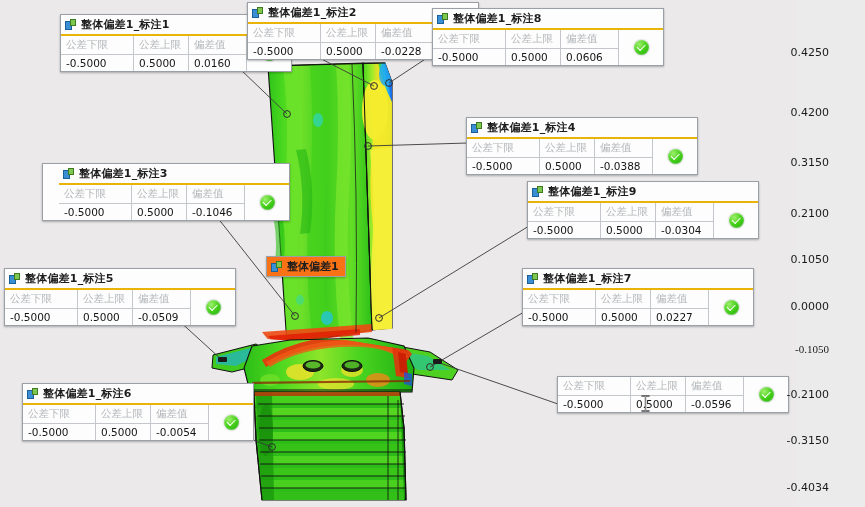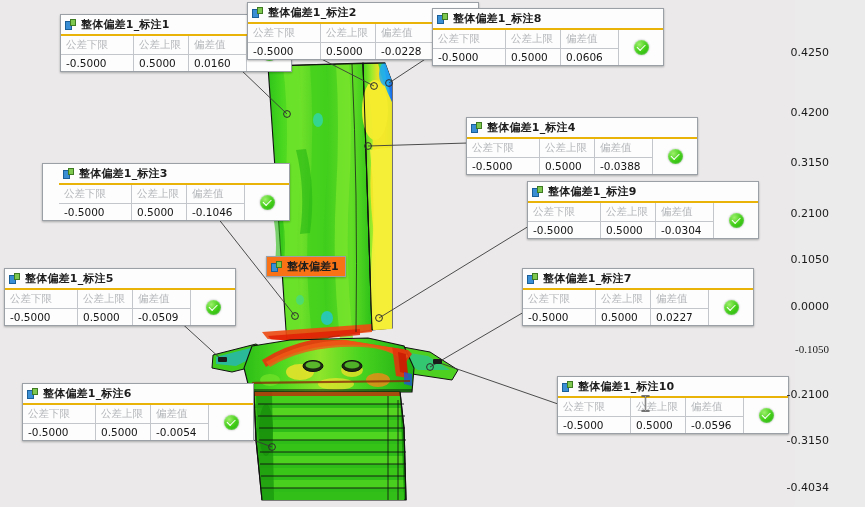--- a/index.html
+++ b/index.html
@@ -538,27 +538,20 @@
             <div class="cell val w3">-0.0054</div>
           </div>
         </div>
         <div class="okcell">
             <span class="okdot"></span>
           </div>
       </div>
     </div>
 
     <div class="callout" style="left:557px;top:376px;">
-      <div class="hdr">
-        <span class="hdr-ico">
-            <i class="a"></i>
-            <i class="b"></i>
-          </span>
-        <span>整体偏差1_标注10</span>
-      </div>
       <div class="grid">
         <div class="colgroup">
           <div class="cellrow">
             <div class="cell hd w1">公差下限</div>
             <div class="cell hd w2">公差上限</div>
             <div class="cell hd w3">偏差值</div>
           </div>
           <div class="cellrow">
             <div class="cell val w1">-0.5000</div>
             <div class="cell val w2">0.5000</div>

